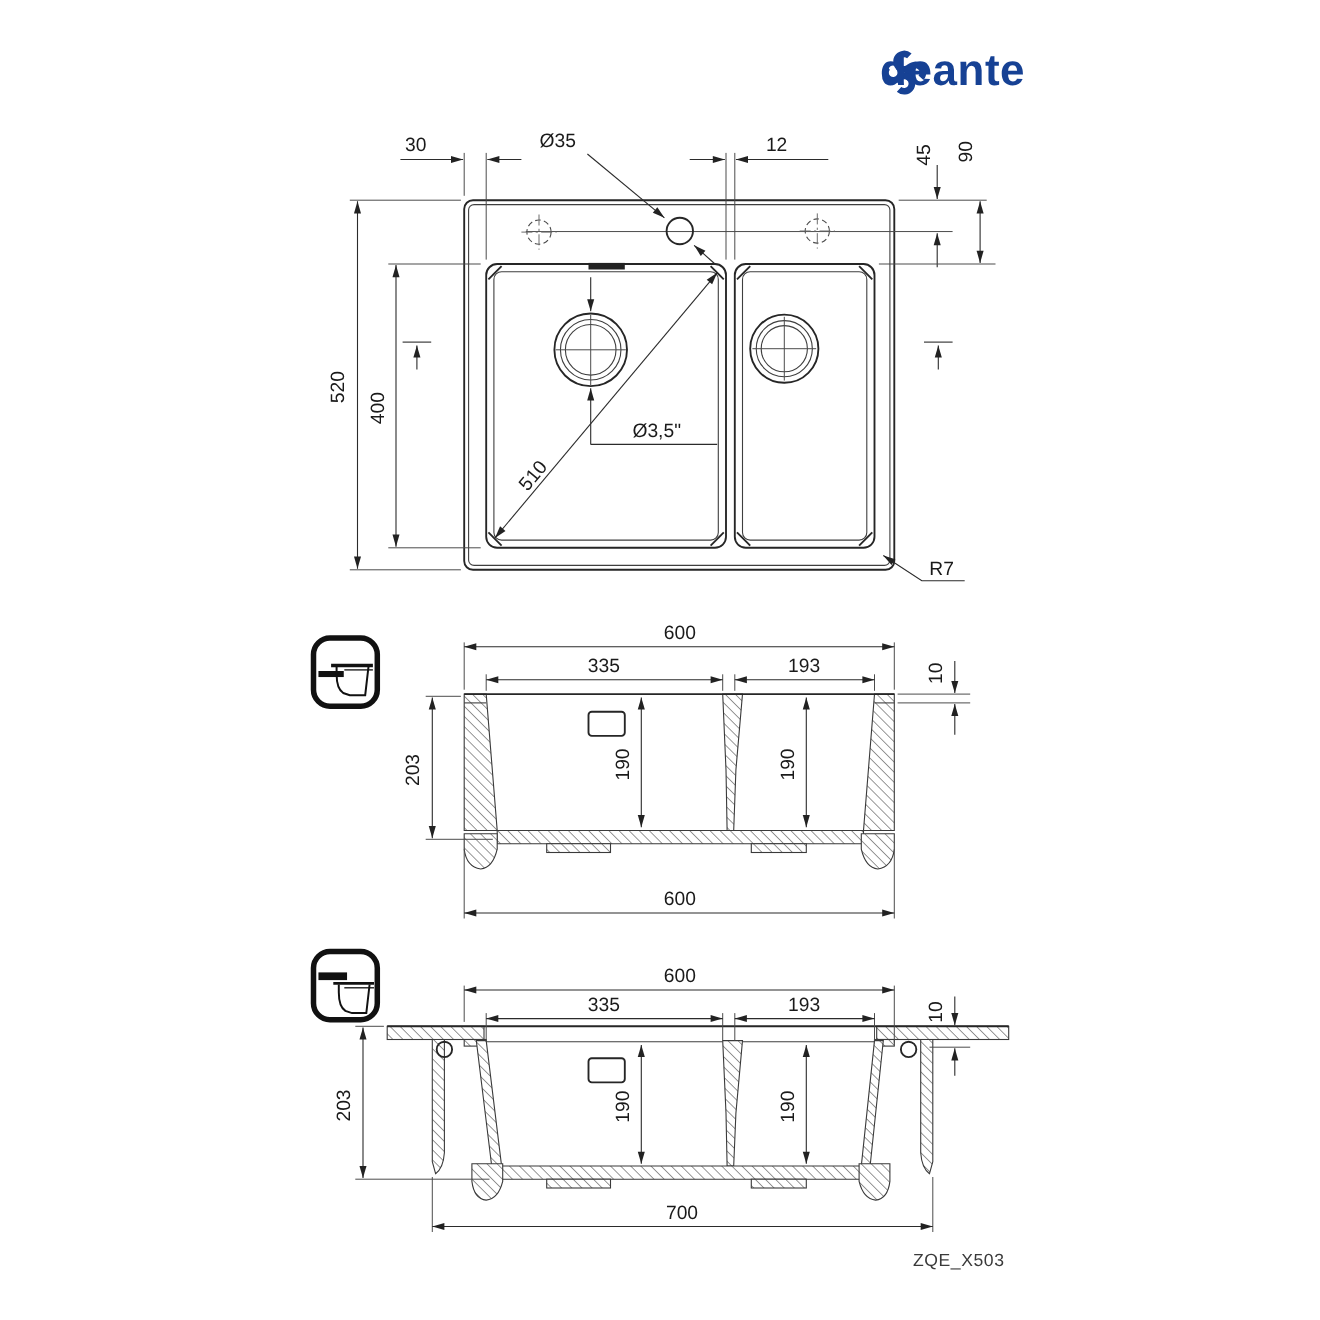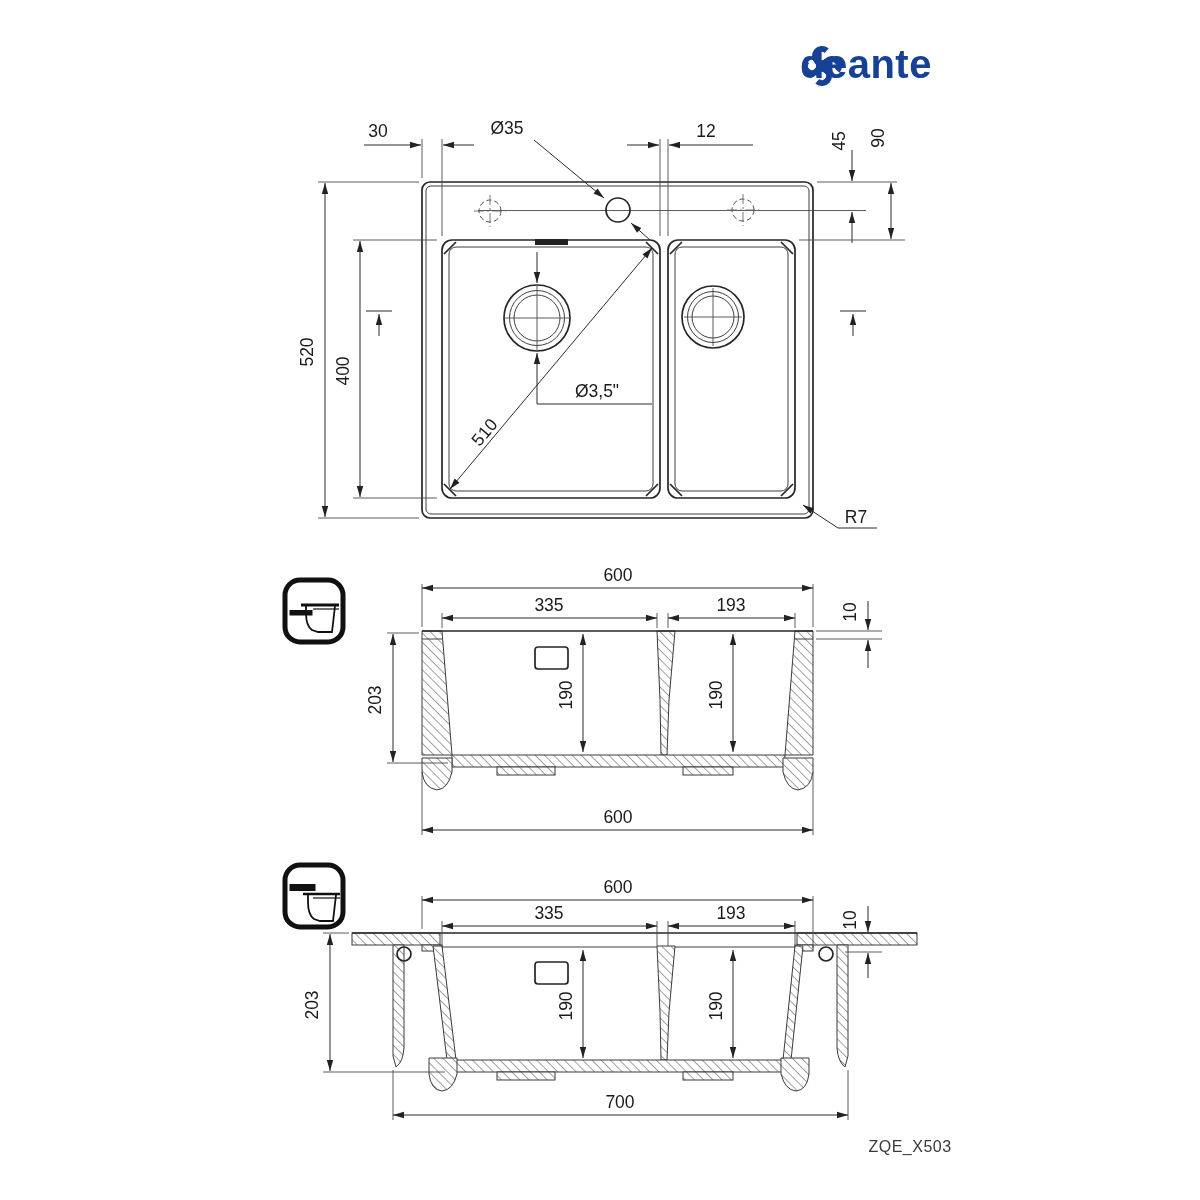--- a/index.html
+++ b/index.html
@@ -9,21 +9,21 @@
   .thin{stroke:#3f3f3f;stroke-width:1;fill:none;}
   .thick{stroke:#262626;stroke-width:1.7;fill:none;}
   .ext{stroke:#4a4a4a;stroke-width:0.9;fill:none;}
   .dim{stroke:#2b2b2b;stroke-width:1;fill:none;}
   .hatched{fill:url(#hatch);stroke:#3a3a3a;stroke-width:1;}
   .dim-label{font:17.5px "Liberation Sans",sans-serif;fill:#1a1a1a;text-anchor:middle;}
   .centerline{stroke:#6a6a6a;stroke-width:0.9;fill:none;stroke-dasharray:10 3 2 3;}
   .dashed{stroke:#4a4a4a;stroke-width:1;fill:none;stroke-dasharray:5 3;}
   #brand{position:absolute;left:800px;top:44px;display:flex;align-items:center;gap:8px;}
   #brand .word{font:bold 40px "Liberation Sans",sans-serif;letter-spacing:0.5px;line-height:1;}
-  #model{position:absolute;left:830px;top:1138px;width:160px;text-align:center;
+  #model{position:absolute;left:830px;top:1138px;width:160px;text-align:left;
          font:16px "Liberation Sans",sans-serif;color:#3a3a3a;letter-spacing:0.5px;}
 </style>
 </head>
 <body>
 
 <div id="stage">
 
   <div id="brand">
     <svg width="44" height="44" viewBox="-22 -22 44 44">
       <g stroke="#164194" fill="none" stroke-width="6">

